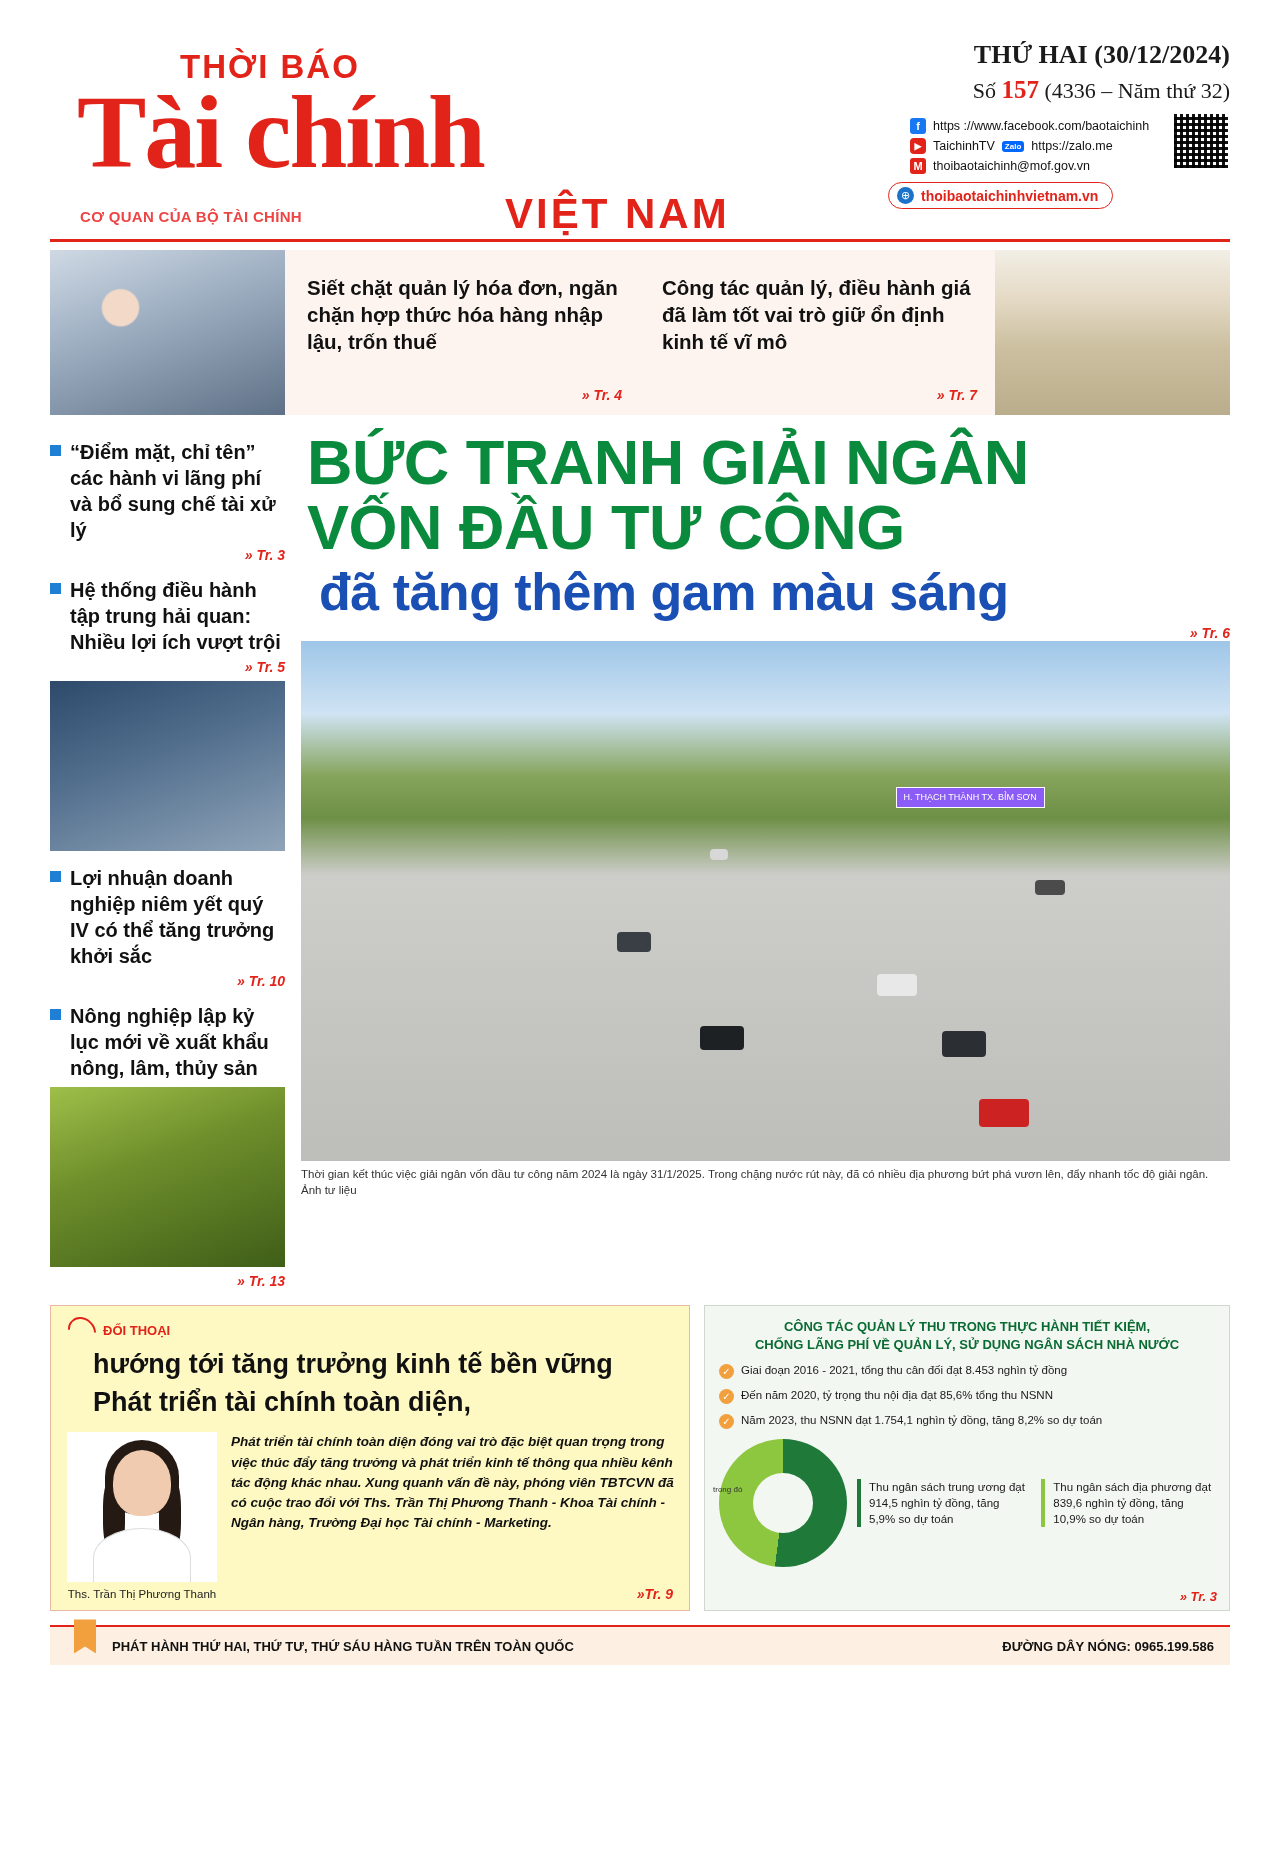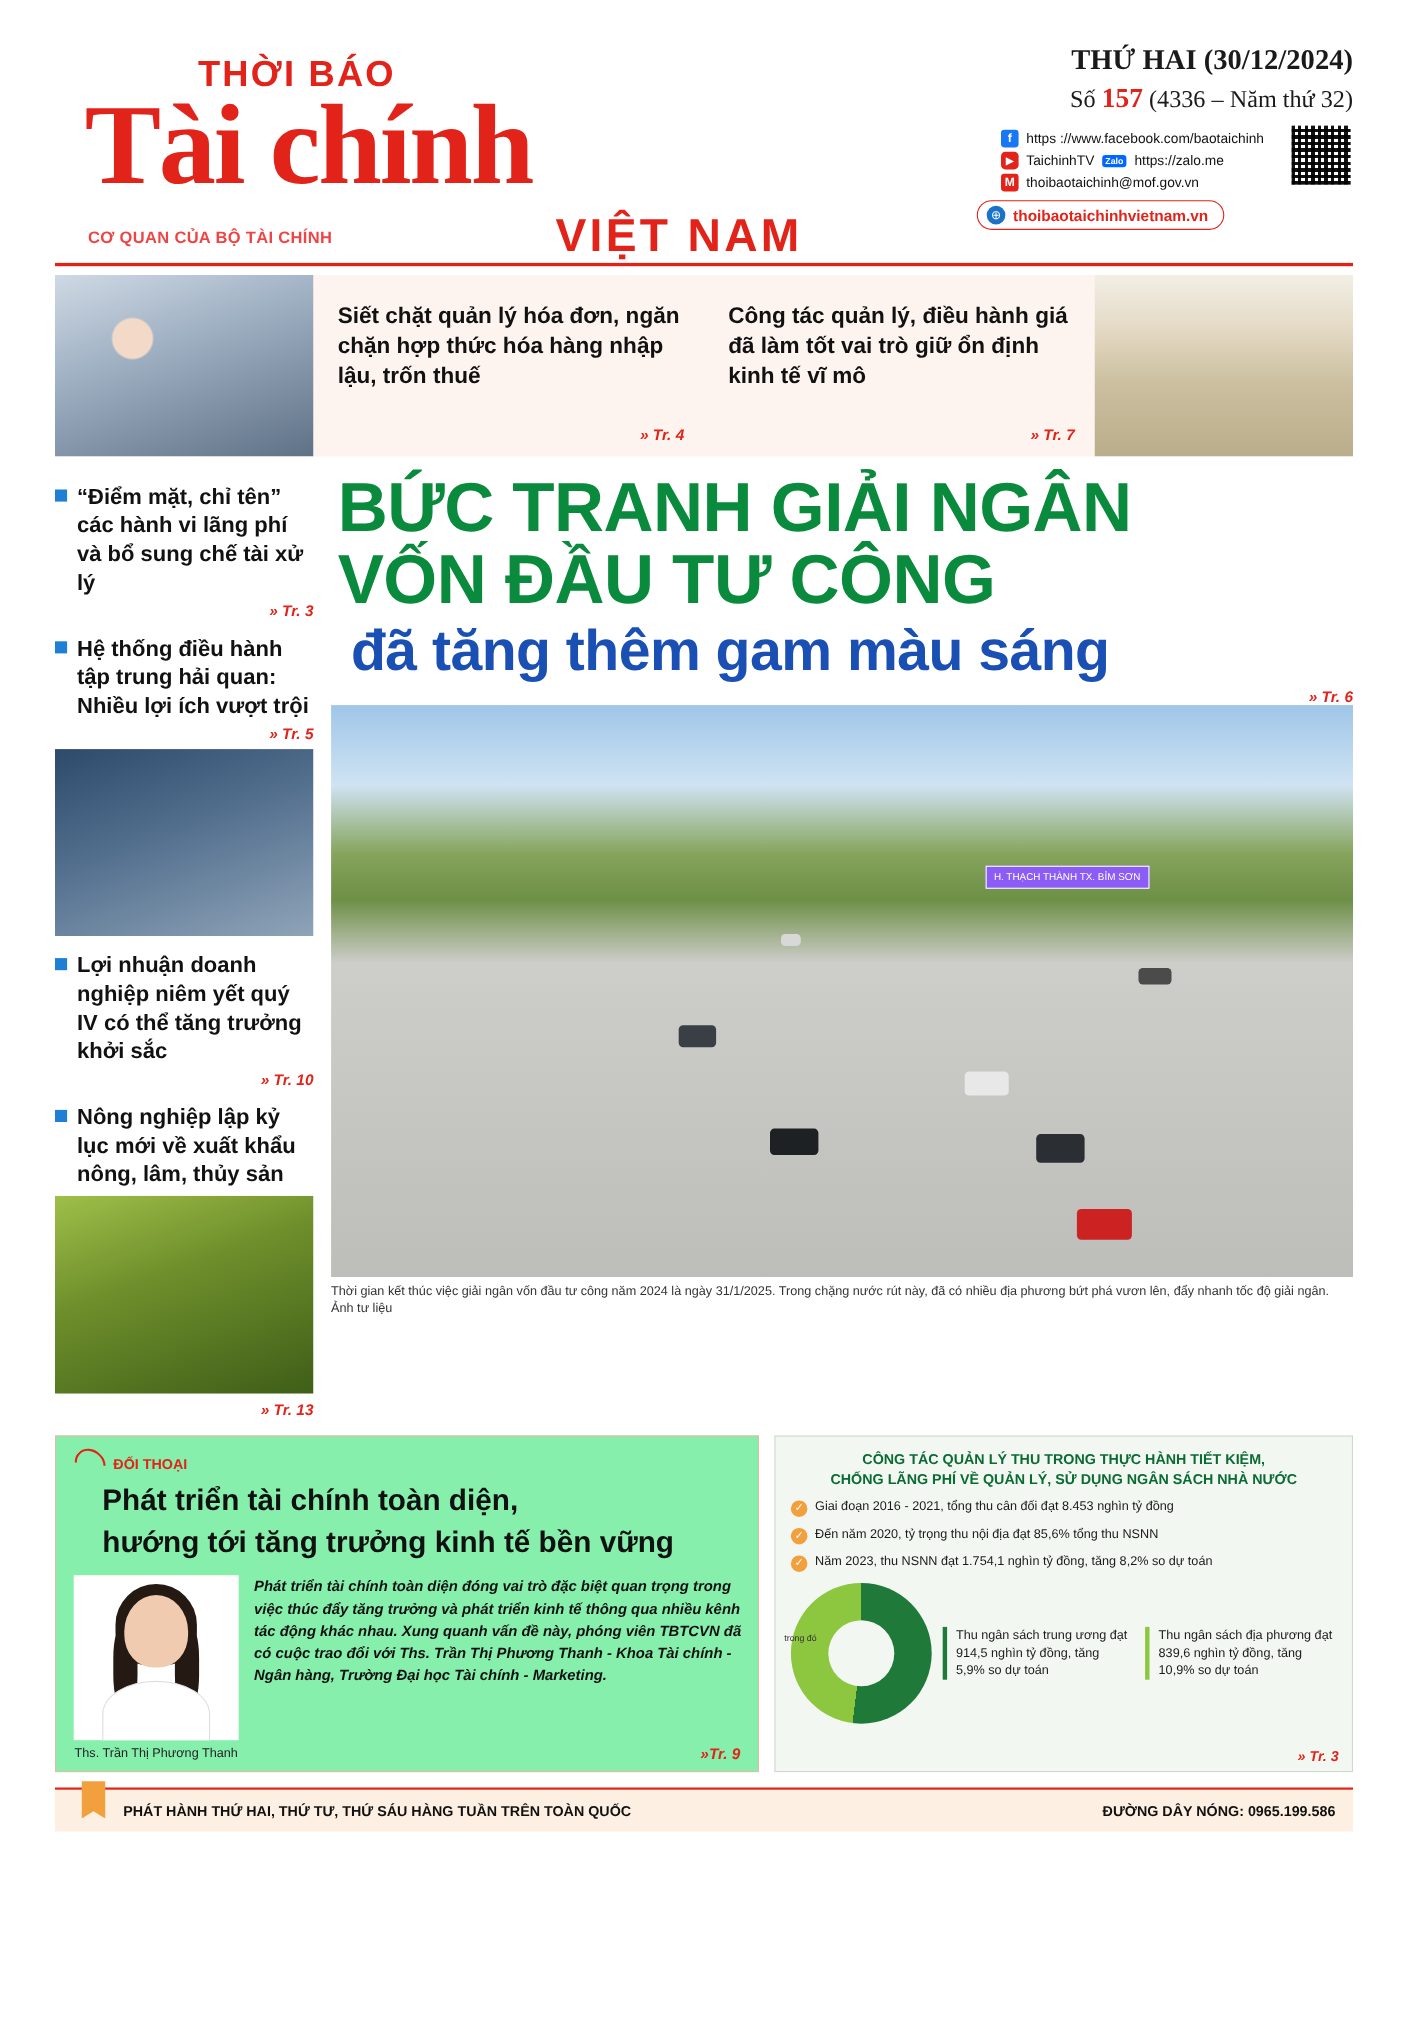--- a/index.html
+++ b/index.html
@@ -135,21 +135,21 @@
     font-size:11.5px; color:#333; margin-top:6px; line-height:1.35;
   }
 
   
   .road-sign{position:absolute;left:64%;top:28%;background:#8b5cf6;color:#fff;font-size:9px;padding:4px 7px;border:1px solid #fff;line-height:1.3;}
   .car{position:absolute;border-radius:4px;}
 
   
   .bottom { display:flex; gap:14px; margin-top:16px; }
   .dialog-box {
-    flex:0 0 640px; border:1px solid #e7b9a4; background:#86efac; padding:12px 4px 10px 16px;
+    flex:0 0 640px; border:1px solid #e7b9a4; background:#fef9c3; padding:12px 4px 10px 16px;
     position:relative;
   }
   .dialog-tag {
     display:flex; align-items:center; gap:6px; color:#e2231a; font-weight:bold; font-size:13px;
   }
   .dialog-tag .wave {
     width:30px;height:26px;border-radius:50%;
     border:2px solid #e2231a;border-right-color:transparent;border-bottom-color:transparent;
     transform:rotate(45deg);
   }
@@ -324,22 +324,22 @@
     </div>
   </div>
 
   <div class="bottom">
 
     <div class="dialog-box">
       <div class="dialog-tag">
         <span class="wave"></span>
         <span>ĐỐI THOẠI</span>
       </div>
+      <div class="dialog-title">hướng tới tăng trưởng kinh tế bền vững</div>
       <div class="dialog-title">Phát triển tài chính toàn diện,</div>
-      <div class="dialog-title">hướng tới tăng trưởng kinh tế bền vững</div>
 
       <div class="dialog-body">
         <div class="portrait">
           <div class="pbox">
             <div class="p-hair"></div>
               <div class="p-hair2"></div>
               <div class="p-hair3"></div>
             <div class="p-head"></div>
               <div class="p-body"></div>
           </div>

